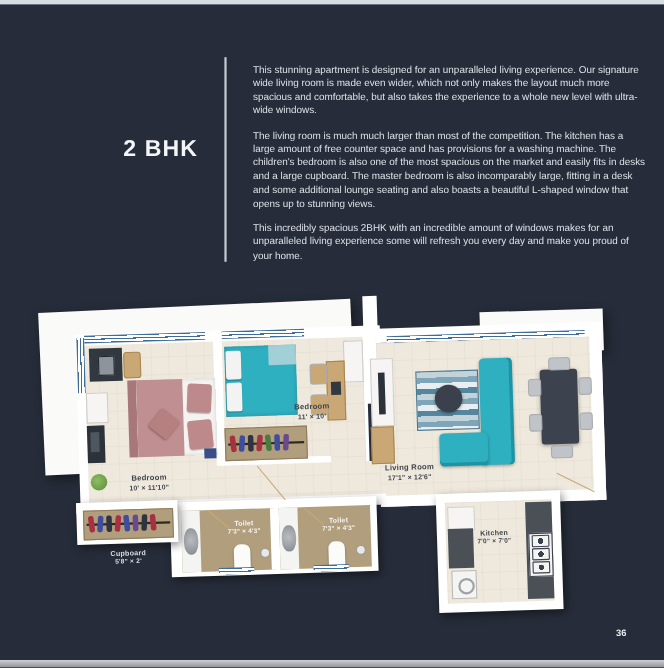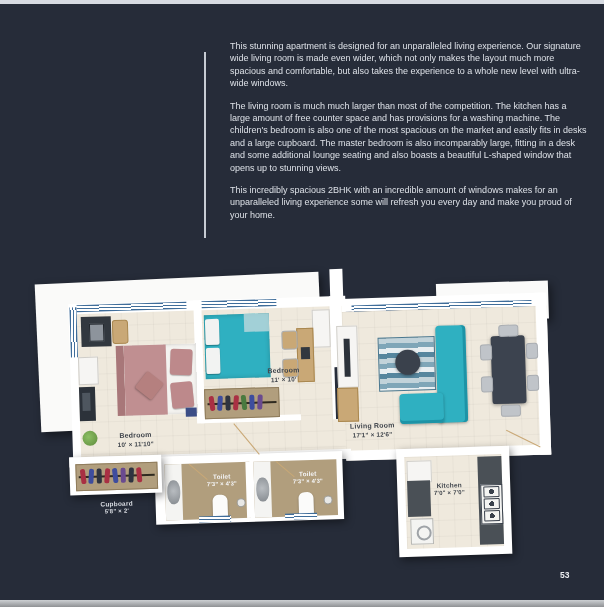--- a/index.html
+++ b/index.html
@@ -5,21 +5,21 @@
   html,body{margin:0;padding:0;background:#11151f;}
   #page{position:relative;width:604px;height:607px;background:#262c39;overflow:hidden;
         font-family:"Liberation Sans",sans-serif;}
   .edge-top{position:absolute;left:0;top:0;width:604px;height:4px;background:#d7dbe2;}
   .edge-bottom{position:absolute;left:0;bottom:0;width:604px;height:7px;
         background:linear-gradient(to bottom,#cdd0d3,#8f9194);}
   
   .title{position:absolute;left:40px;top:124px;width:140px;text-align:right;
         color:#f3f5f8;font-size:21px;font-weight:bold;letter-spacing:1px;}
   .vrule{position:absolute;left:204px;top:52px;width:1.5px;height:186px;background:#c6cbd3;}
-  .desc{position:absolute;left:230px;top:40px;width:358px;color:#dde1e7;
+  .desc{position:absolute;left:230px;top:57px;width:358px;color:#dde1e7;
         font-size:9px;line-height:12.4px;}
   .desc p{margin:0 0 10px 0;}
   .pagenum{position:absolute;left:560px;top:570px;width:24px;color:#eceef1;
         font-size:8.5px;font-weight:bold;}
   
   #plan{position:absolute;left:38px;top:268px;width:540px;height:300px;
         transform:rotate(-1.8deg);transform-origin:50% 50%;}
   .abs{position:absolute;}
   .terrace{position:absolute;background:#fafaf9;box-shadow:3px 4px 10px rgba(0,0,0,.45);}
   .floor{position:absolute;background:#efe9dd;
@@ -44,20 +44,21 @@
   .burner{width:14px;height:9px;border:1px solid #3a414c;border-radius:1px;margin:1px auto;
         background:radial-gradient(circle at 50% 50%,#3a414c 0 2.5px,#f4f4f2 2.6px);}
   .chair{position:absolute;background:#c0c4c9;border-radius:3px;border:1px solid #a9adb2;}
 </style>
 </head>
 <body>
 
 <div id="page">
   <div class="edge-top"></div>
 
+  <div class="title">2 BHK</div>
   <div class="vrule"></div>
   <div class="desc">
     <p>This stunning apartment is designed for an unparalleled living experience. Our signature wide living room is made even wider, which not only makes the layout much more spacious and comfortable, but also takes the experience to a whole new level with ultra-wide windows.</p>
     <p>The living room is much much larger than most of the competition. The kitchen has a large amount of free counter space and has provisions for a washing machine. The children's bedroom is also one of the most spacious on the market and easily fits in desks and a large cupboard. The master bedroom is also incomparably large, fitting in a desk and some additional lounge seating and also boasts a beautiful L-shaped window that opens up to stunning views.</p>
     <p>This incredibly spacious 2BHK with an incredible amount of windows makes for an unparalleled living experience some will refresh you every day and make you proud of your home.</p>
   </div>
 
   <div id="plan">
 
     <div class="terrace" style="left:2px;top:6px;width:284px;height:148px;transform:rotate(-0.8deg);"></div>
@@ -219,15 +220,15 @@
       <span>Cupboard</span>
       <span class="dims" style="font-size:6px;">5'8" × 2'</span>
     </div>
 
     <div class="doorline" style="left:196px;top:153px;width:40px;transform:rotate(52deg);"></div>
     <div class="doorline" style="left:468px;top:168px;width:38px;transform:rotate(28deg);"></div>
     <div class="doorline" style="left:150px;top:192px;width:24px;transform:rotate(42deg);"></div>
     <div class="doorline" style="left:237px;top:192px;width:24px;transform:rotate(42deg);"></div>
   </div>
 
-  <div class="pagenum">53</div>
+  <div class="pagenum">36</div>
   <div class="edge-bottom"></div>
 </div>
 
 </body></html>

